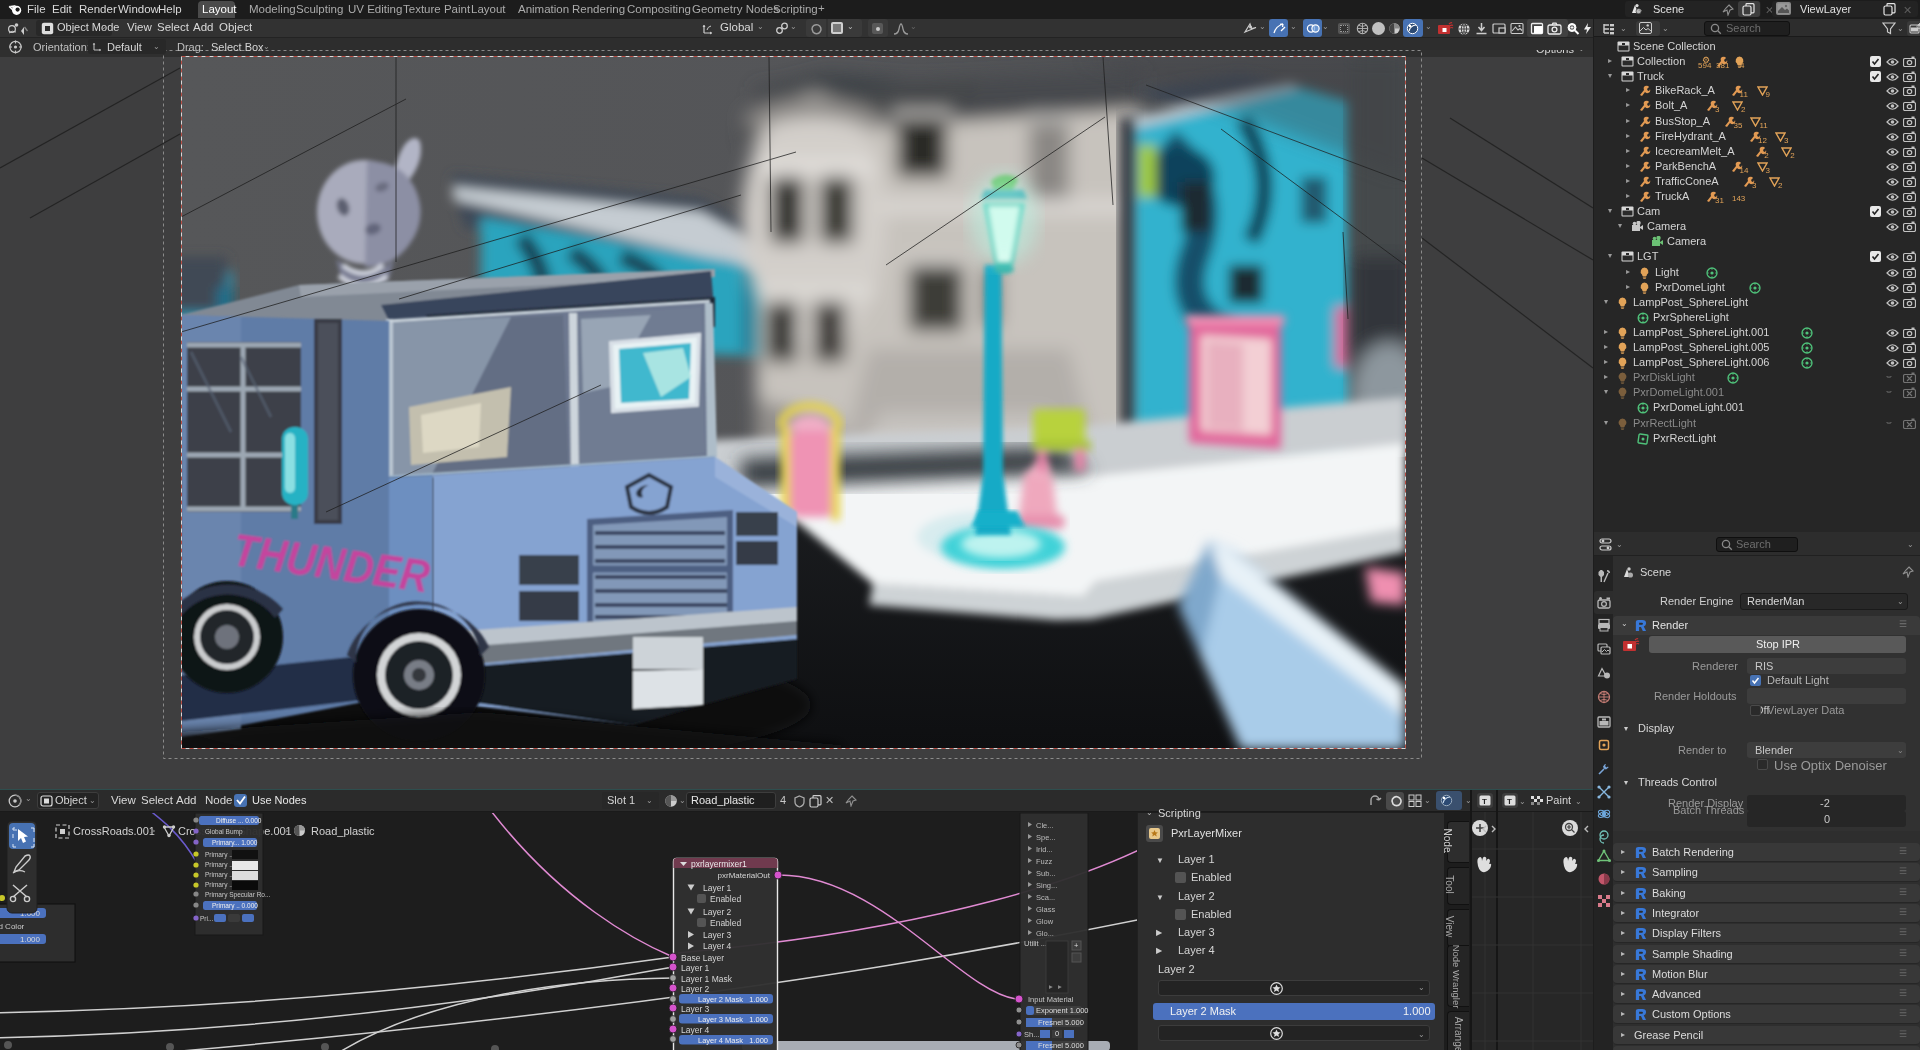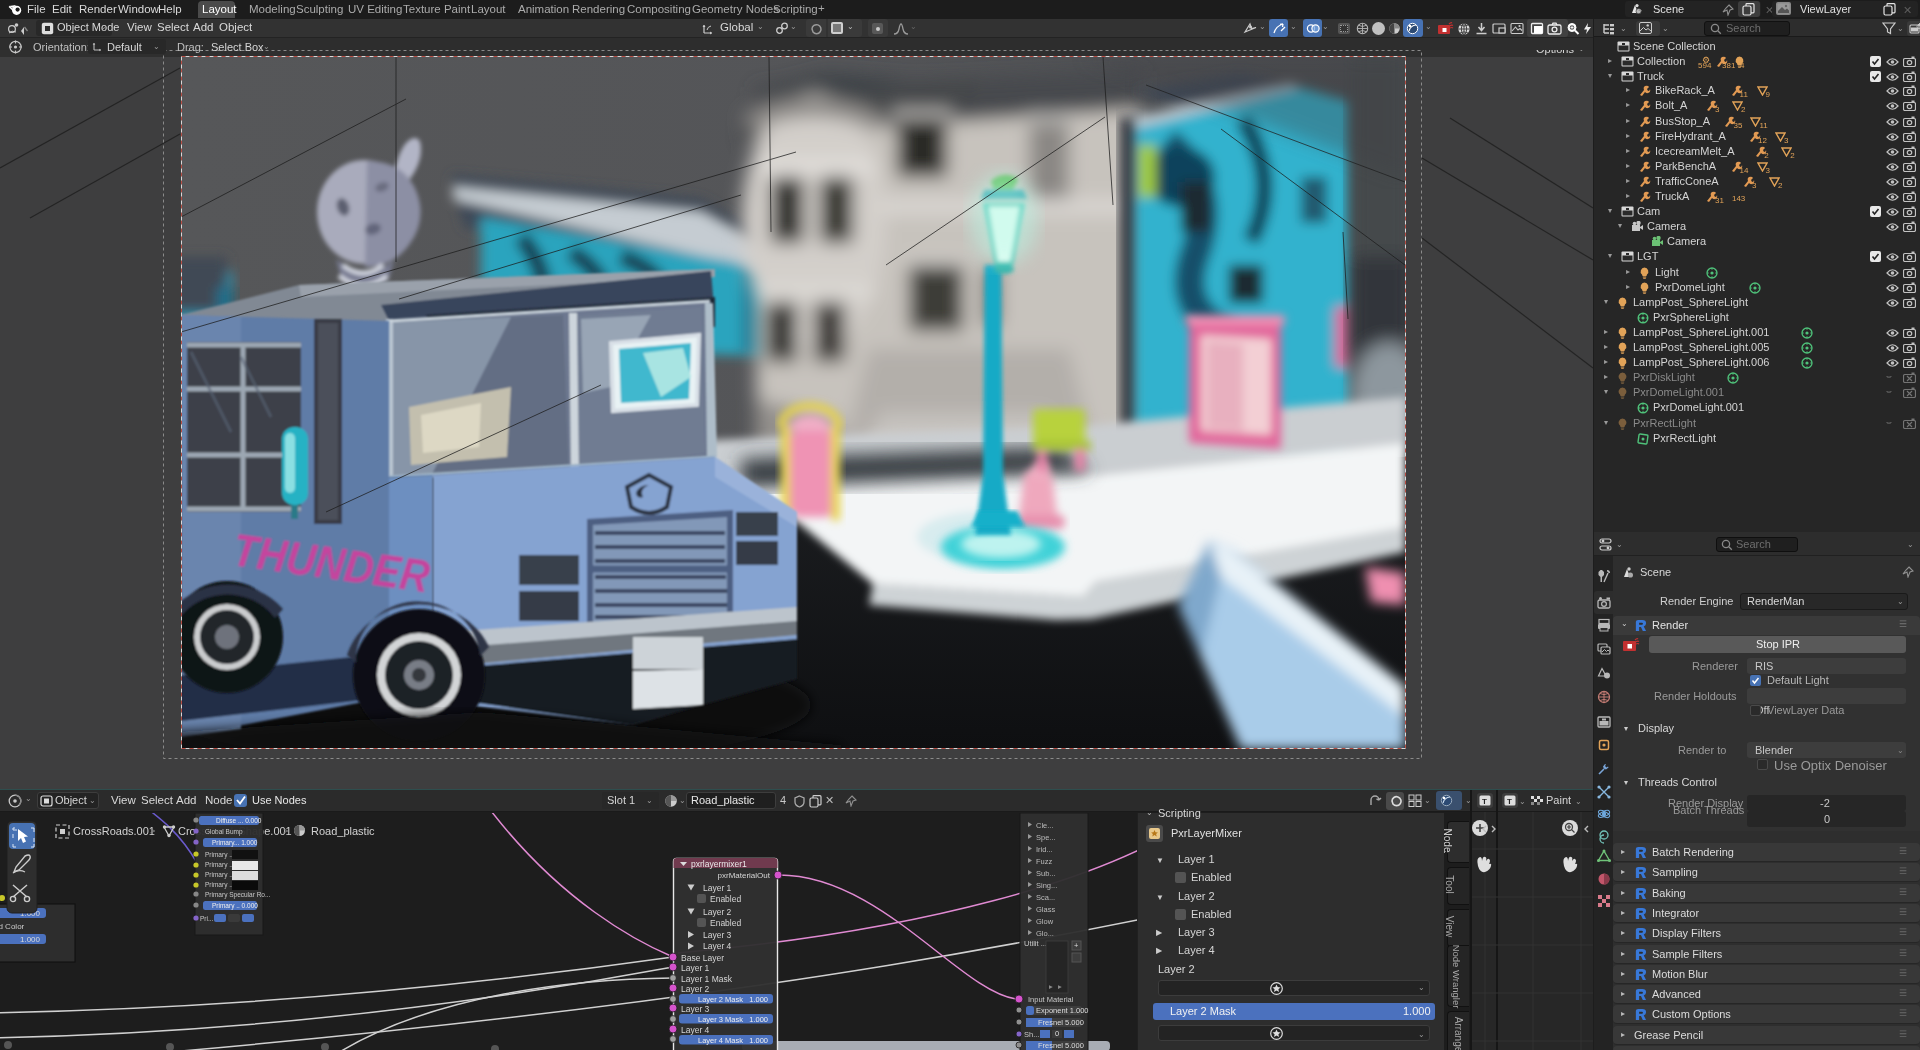--- a/index.html
+++ b/index.html
@@ -936,21 +936,21 @@
       <rect x="0.5" y="0.5" width="12" height="10" rx="1" fill="#d8d8d8"></rect>
       <rect x="1.5" y="4.5" width="10" height="5" fill="#2a2a2a"></rect>
       <rect x="5" y="2" width="3" height="2" fill="#2a2a2a"></rect>
     </svg>
 <span class="abs" style="left:43px;top:35.9px;color:#d4d4d4;font-size:11px;white-space:nowrap">Collection</span>
 <span class="abs" style="left:108px;top:35.9px;color:#e2a358;font-size:9px">⚙</span>
 <span class="abs" style="left:104px;top:41.9px;color:#e2a358;font-size:8px">594</span>
 <svg class="abs" style="left:122px;top:36.9px;opacity:1" width="12" height="11" viewBox="0 0 12 11">
       <path d="M1,10 L5,5 Q4,2 6,1 Q9,0 10,2 L8,4 L9,6 Q11,6 11,4 Q12,7 9,8 Q7,8.5 6,7 L3,11 Z" fill="#e29a53"></path>
     </svg>
-<span class="abs" style="left:128px;top:41.9px;color:#e2a358;font-size:8px">381</span>
+<span class="abs" style="left:122px;top:41.9px;color:#e2a358;font-size:8px">381</span>
 <svg class="abs" style="left:140px;top:36.9px;opacity:1" width="11" height="12" viewBox="0 0 11 12">
       <path d="M5.5,0.5 a4,4 0 0 1 2.5,7 l-0.5,1.5 h-4 L3,7.5 a4,4 0 0 1 2.5,-7 z" fill="#e2a358"></path>
       <path d="M3.8,10 h3.4 M4.2,11.3 h2.6" stroke="#e2a358" stroke-width="1"></path>
     </svg>
 <span class="abs" style="left:146px;top:41.9px;color:#e2a358;font-size:8px">4</span>
 <span class="abs" style="left:276px;top:36.9px;width:11px;height:11px;background:#e8e8e8;border-radius:2px"></span>
 <svg class="abs" style="left:277px;top:37.9px" width="9" height="9" viewBox="0 0 9 9">
       <path d="M1.5,4.5 l2,2.5 l4,-5" stroke="#222" stroke-width="1.6" fill="none"></path>
     </svg>
 <svg class="abs" style="left:292px;top:37.9px" width="13" height="10" viewBox="0 0 13 10">
@@ -1580,21 +1580,21 @@
       <path d="M5.5,4 H8.5 Q9.6,4 9.6,5.1 Q9.6,6.2 8.5,6.2 H5.5 Z" fill="#2d2d2d"></path>
     </svg>
 <span class="abs" style="left:58px;top:395.20000000000005px;color:#dcdcdc;font-size:11px">Display Filters</span>
 <span class="abs" style="left:305px;top:395.20000000000005px;color:#6a6a6a;font-size:9px">☰</span>
 <div class="abs" style="left:19px;top:412.50000000000006px;width:307px;height:19px;background:#383838;border-radius:4px;border-bottom:1px solid #262626"></div>
 <span class="abs" style="left:27px;top:416.50000000000006px;color:#bbb;font-size:8px">▸</span>
 <svg class="abs" style="left:40px;top:415.50000000000006px" width="13" height="13" viewBox="0 0 14 14">
       <path d="M2,13 V3 Q2,1 4.5,1 H9 Q13,1 13,4.5 Q13,7 10.5,8 L13,13 H9.5 L7.5,8.5 H5.5 V13 Z" fill="#3878d8"></path>
       <path d="M5.5,4 H8.5 Q9.6,4 9.6,5.1 Q9.6,6.2 8.5,6.2 H5.5 Z" fill="#2d2d2d"></path>
     </svg>
-<span class="abs" style="left:58px;top:415.50000000000006px;color:#dcdcdc;font-size:11px">Sample Filters</span>
+<span class="abs" style="left:58px;top:415.50000000000006px;color:#dcdcdc;font-size:11px">Sample Shading</span>
 <span class="abs" style="left:305px;top:415.50000000000006px;color:#6a6a6a;font-size:9px">☰</span>
 <div class="abs" style="left:19px;top:432.80000000000007px;width:307px;height:19px;background:#383838;border-radius:4px;border-bottom:1px solid #262626"></div>
 <span class="abs" style="left:27px;top:436.80000000000007px;color:#bbb;font-size:8px">▸</span>
 <svg class="abs" style="left:40px;top:435.80000000000007px" width="13" height="13" viewBox="0 0 14 14">
       <path d="M2,13 V3 Q2,1 4.5,1 H9 Q13,1 13,4.5 Q13,7 10.5,8 L13,13 H9.5 L7.5,8.5 H5.5 V13 Z" fill="#3878d8"></path>
       <path d="M5.5,4 H8.5 Q9.6,4 9.6,5.1 Q9.6,6.2 8.5,6.2 H5.5 Z" fill="#2d2d2d"></path>
     </svg>
 <span class="abs" style="left:58px;top:435.80000000000007px;color:#dcdcdc;font-size:11px">Motion Blur</span>
 <span class="abs" style="left:305px;top:435.80000000000007px;color:#6a6a6a;font-size:9px">☰</span>
 <div class="abs" style="left:19px;top:453.1000000000001px;width:307px;height:19px;background:#383838;border-radius:4px;border-bottom:1px solid #262626"></div>

